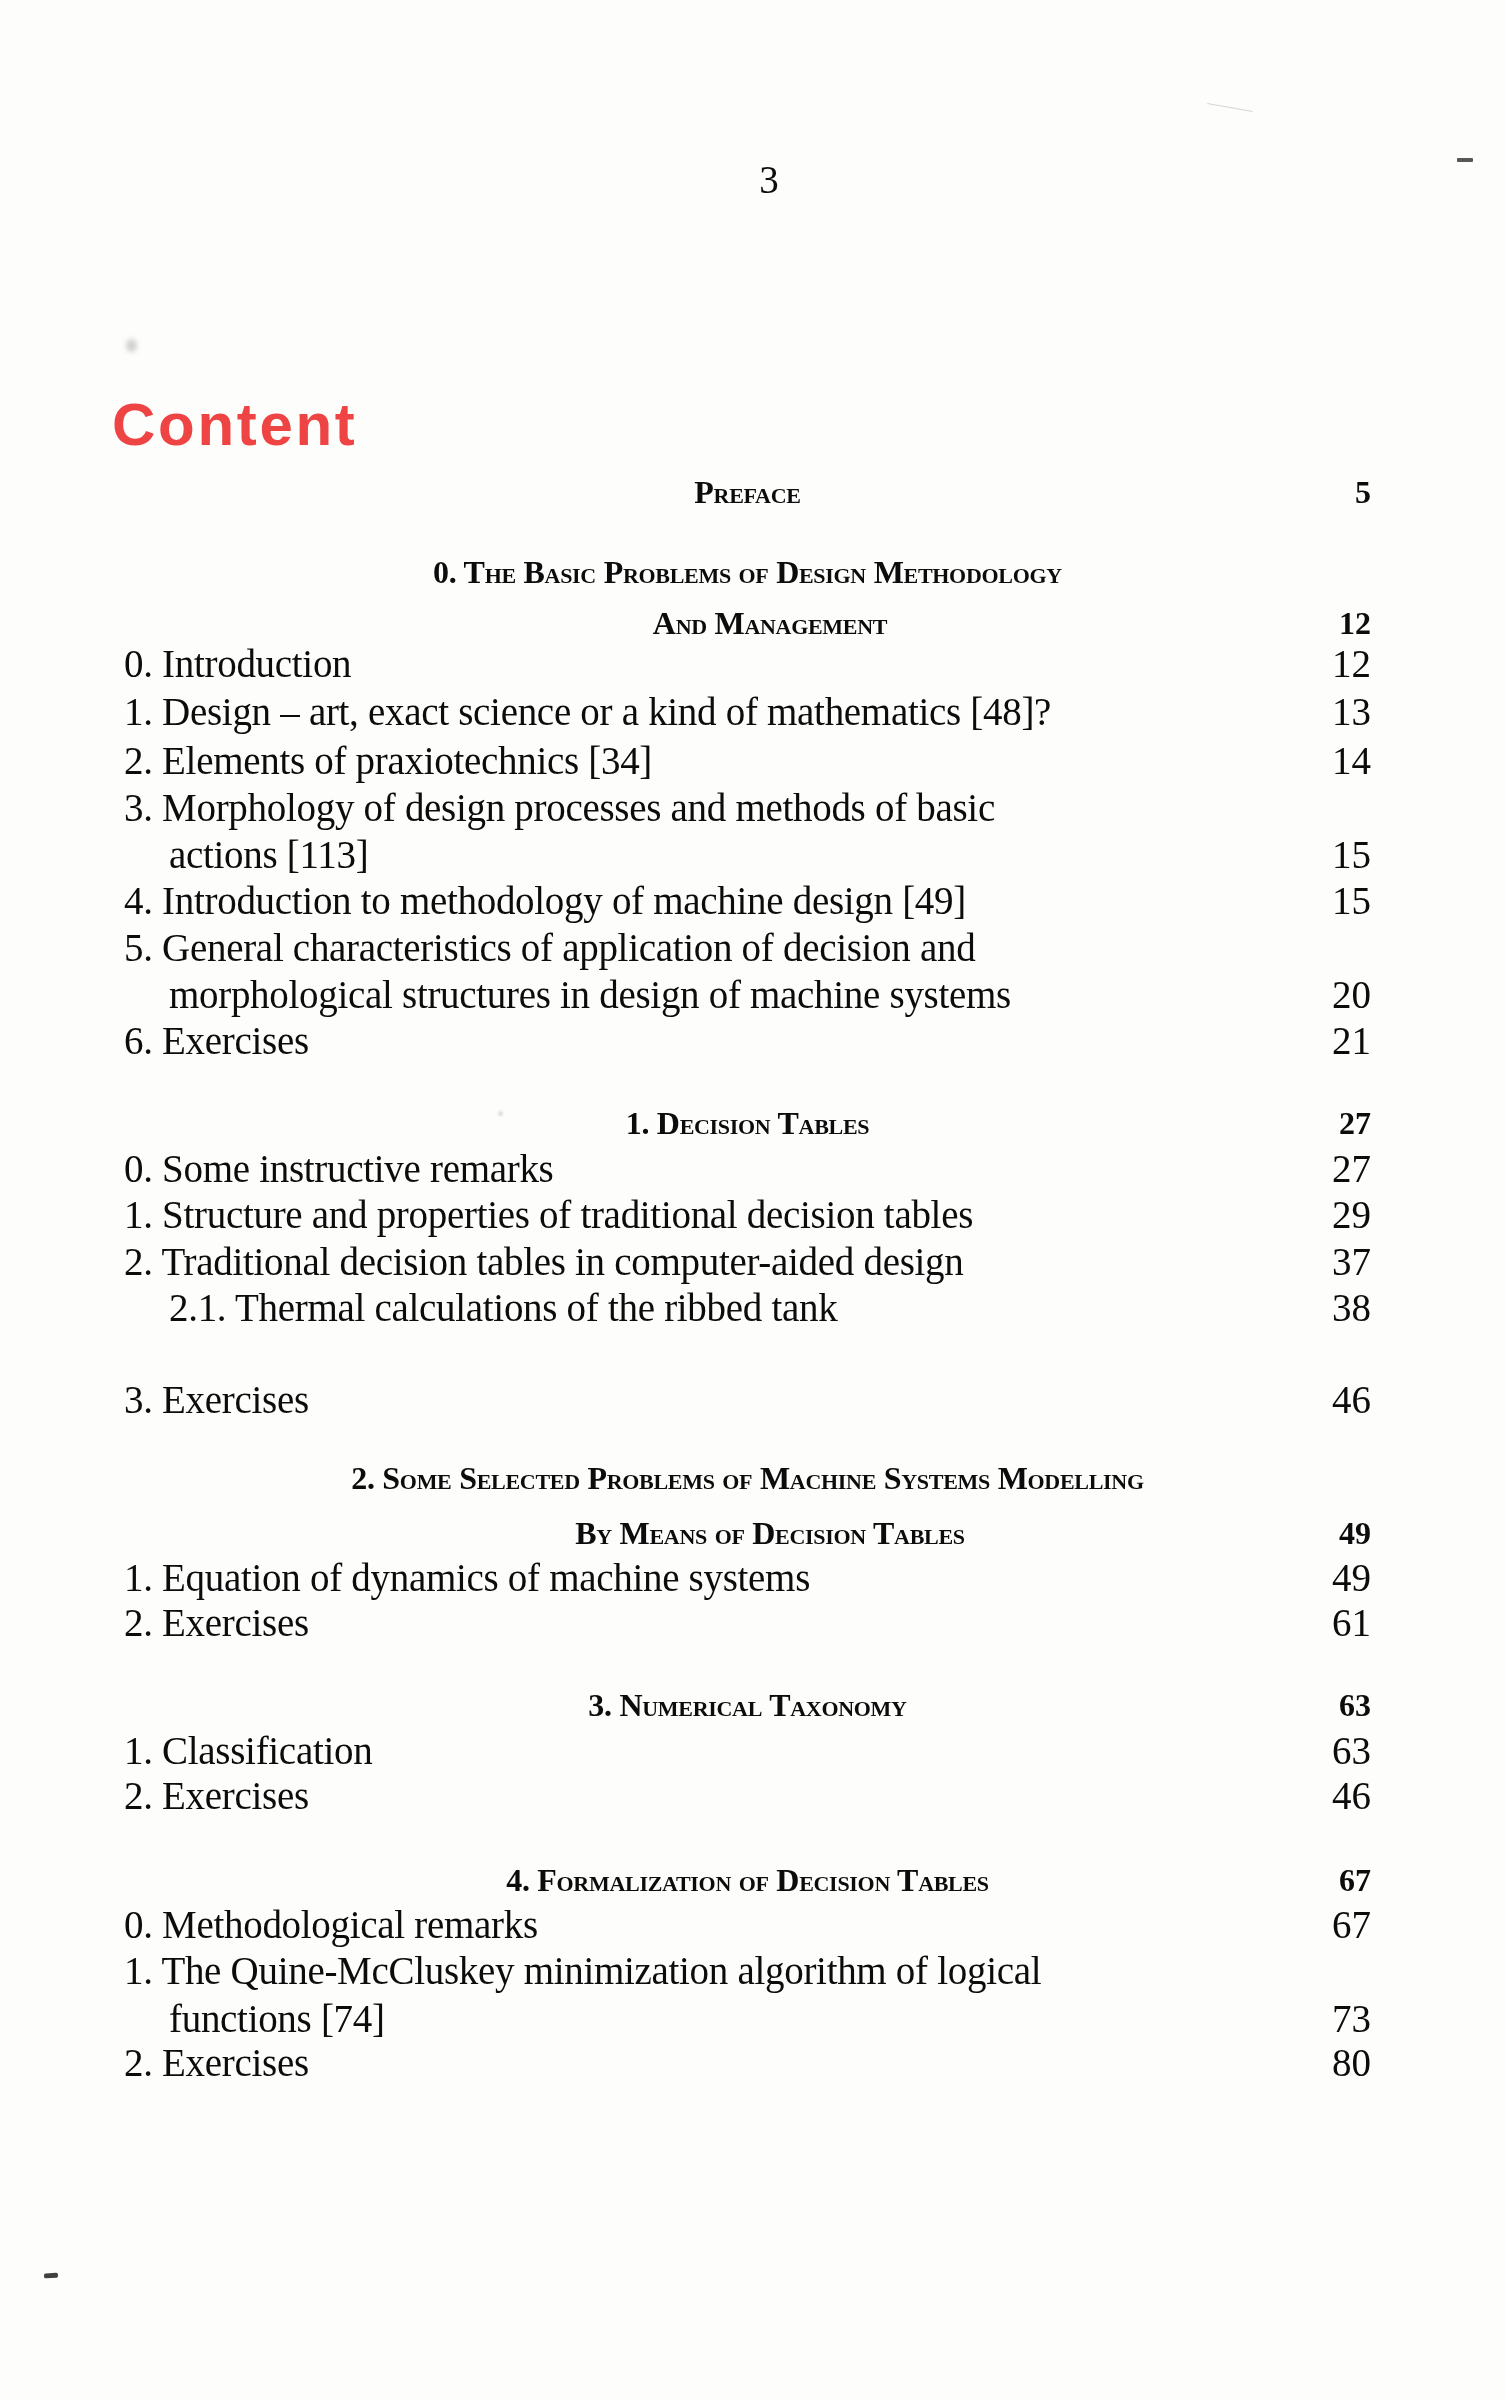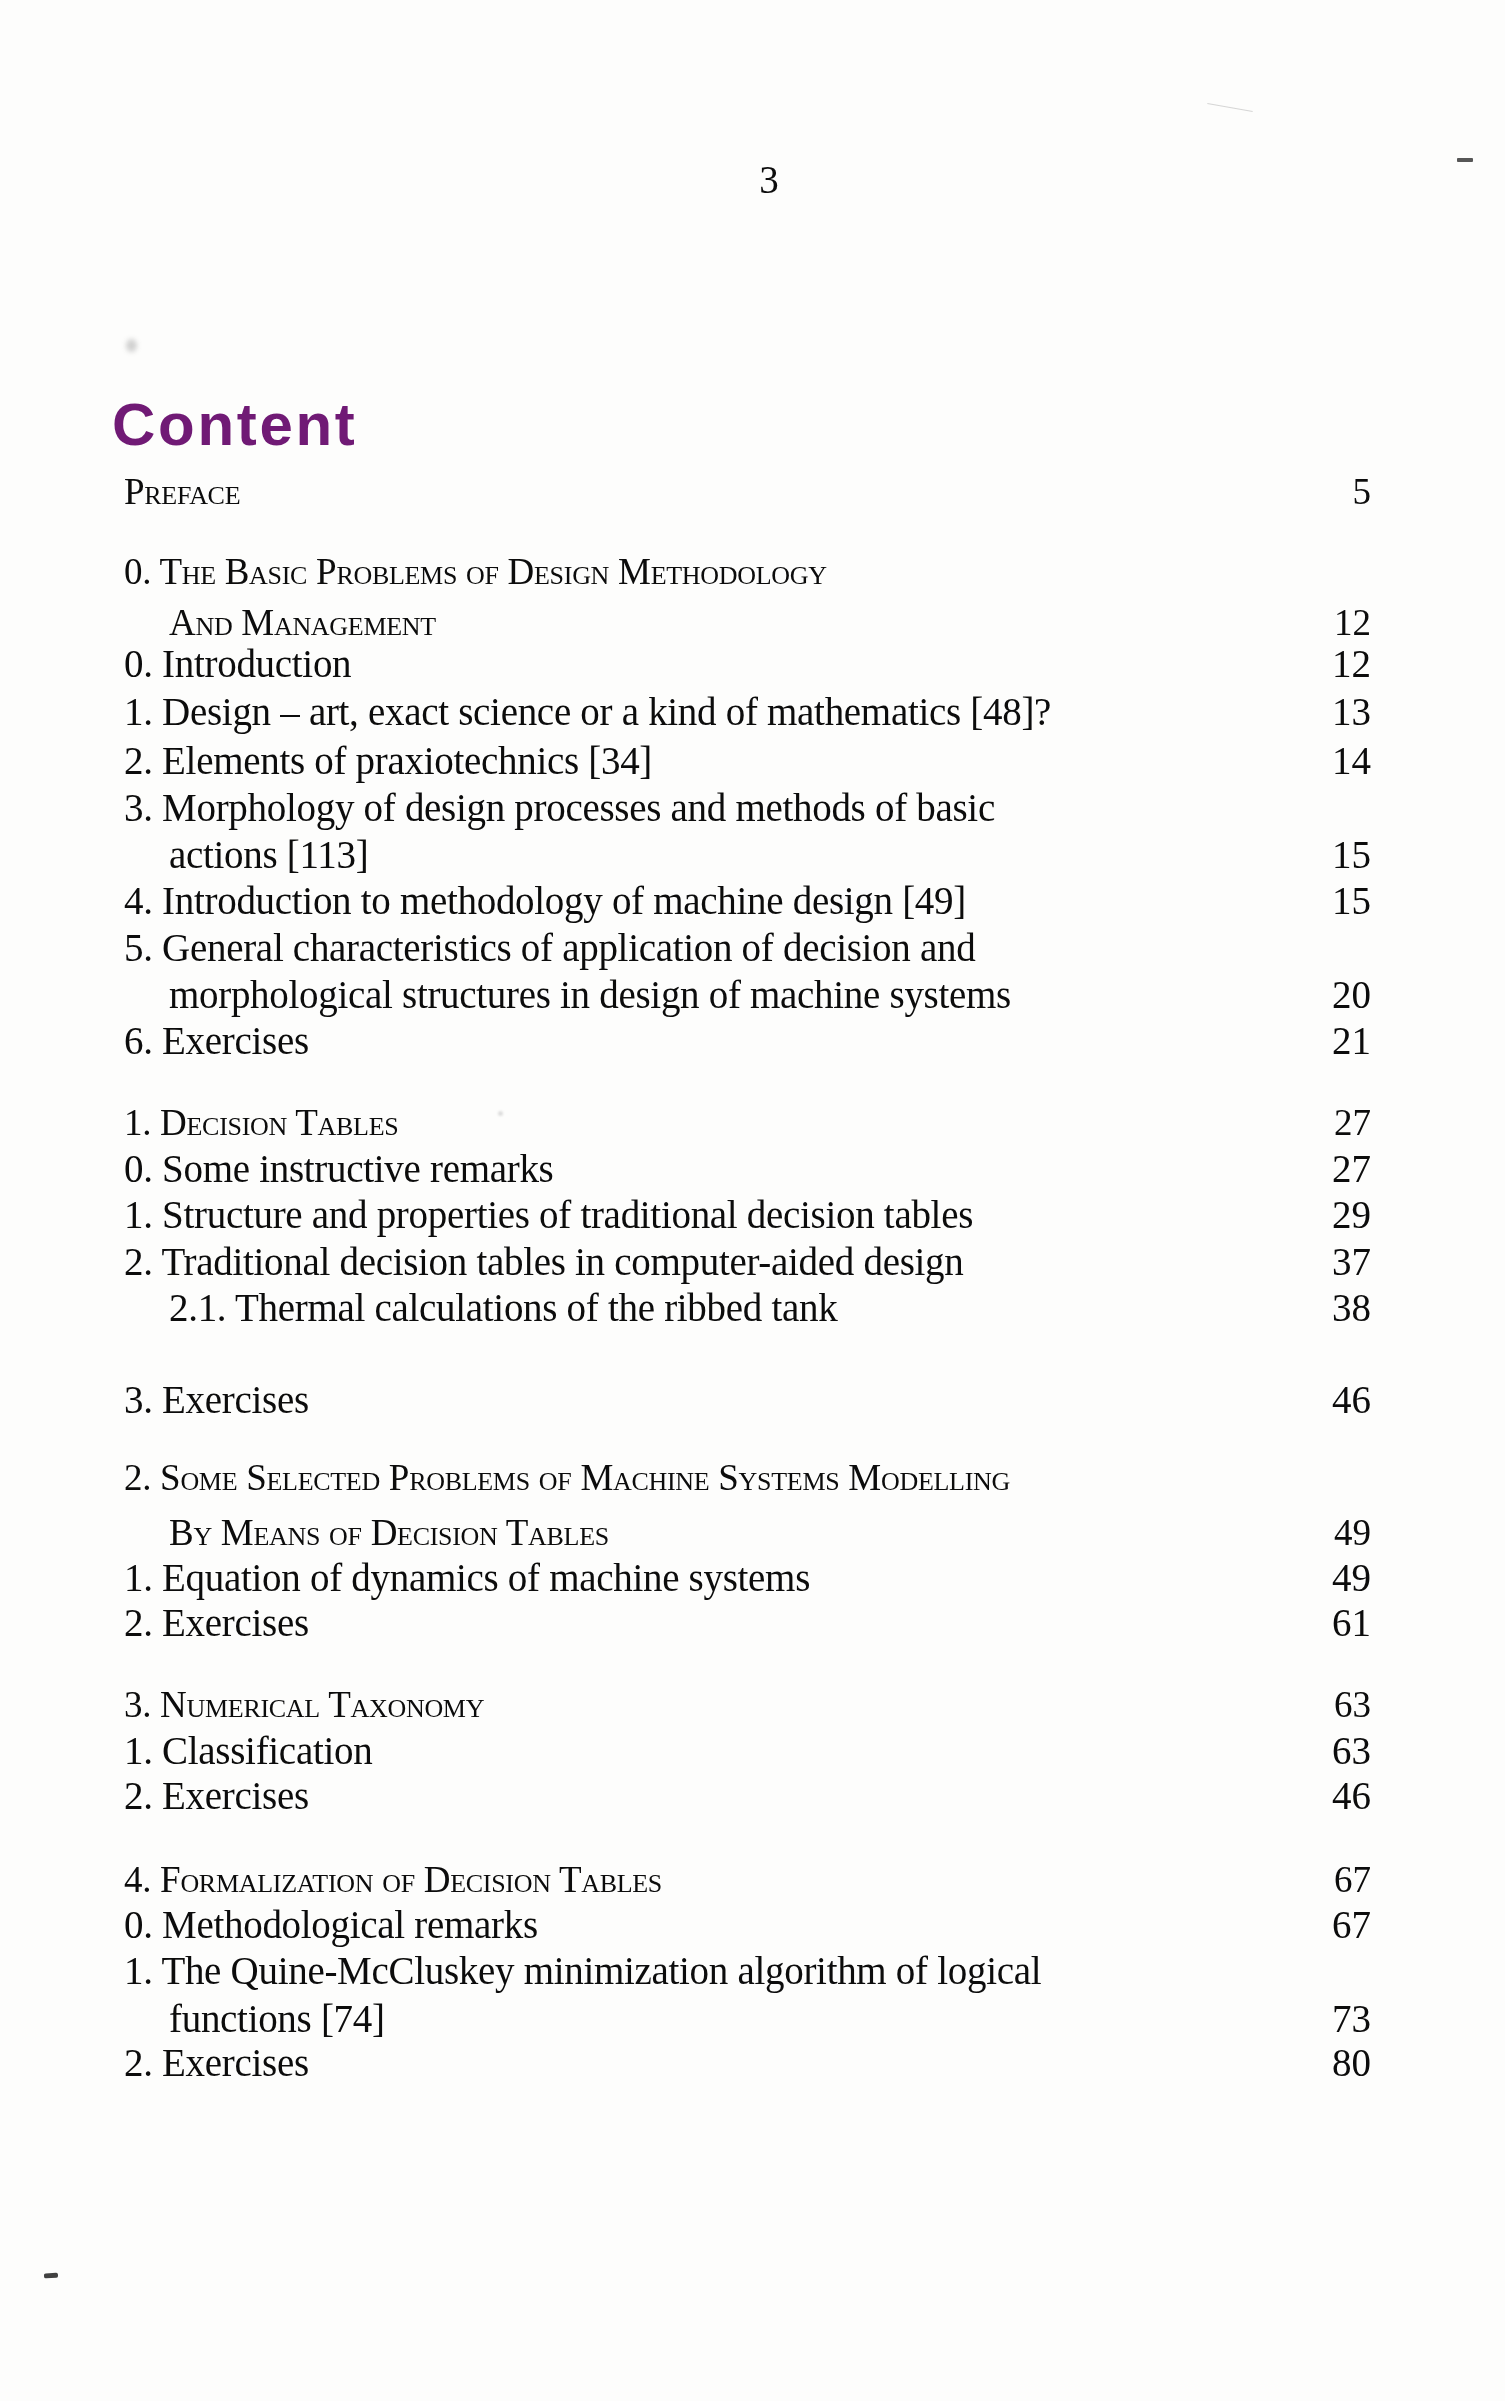--- a/index.html
+++ b/index.html
@@ -13,33 +13,33 @@
     color:#0c0c0c;
   }
   .folio {
     position:absolute; top:160px; left:729px; width:80px;
     font-size:39px; text-align:center; line-height:1;
   }
   .doc-title {
     position:absolute; top:355px; left:112px;
     font-family:"Liberation Sans", sans-serif;
     font-weight:700; font-size:60px; letter-spacing:2.7px;
-    line-height:1; color:#701a75;
+    line-height:1; color:#ef4444;
   }
   .row {
     position:absolute; left:124px; right:135px;
     font-size:39px; line-height:48px; letter-spacing:-0.3px;
     white-space:nowrap;
   }
   .row.ind { left:169px; }
   .row .pg {
     position:absolute; right:0; top:0;
     letter-spacing:0;
   }
-  .row.head { font-weight:400; font-size:37px; }
+  .row.head { font-weight:700; font-size:32px;text-align:center; }
   .row.head .lbl { font-variant:small-caps; }
   .row.head .pg { font-variant:normal; }
   
   .speck { position:absolute; pointer-events:none; }
   #speck-blob-bottom { top:2273px; left:44px; width:14.2px; height:5.3px;
     background:#2c2c2c; border-radius:1.8px; transform:rotate(-4deg); opacity:.9; }
   #speck-smudge-title { top:339px; left:126px; width:10.7px; height:13.3px;
     background:#9a9a9a; border-radius:50%; filter:blur(2.7px); opacity:.45; }
   #speck-scratch-topright { top:96px; left:1208px; width:46px; height:10.7px;
     border-bottom:1.8px solid #b5b5b5; transform:rotate(10deg); opacity:.55; }

